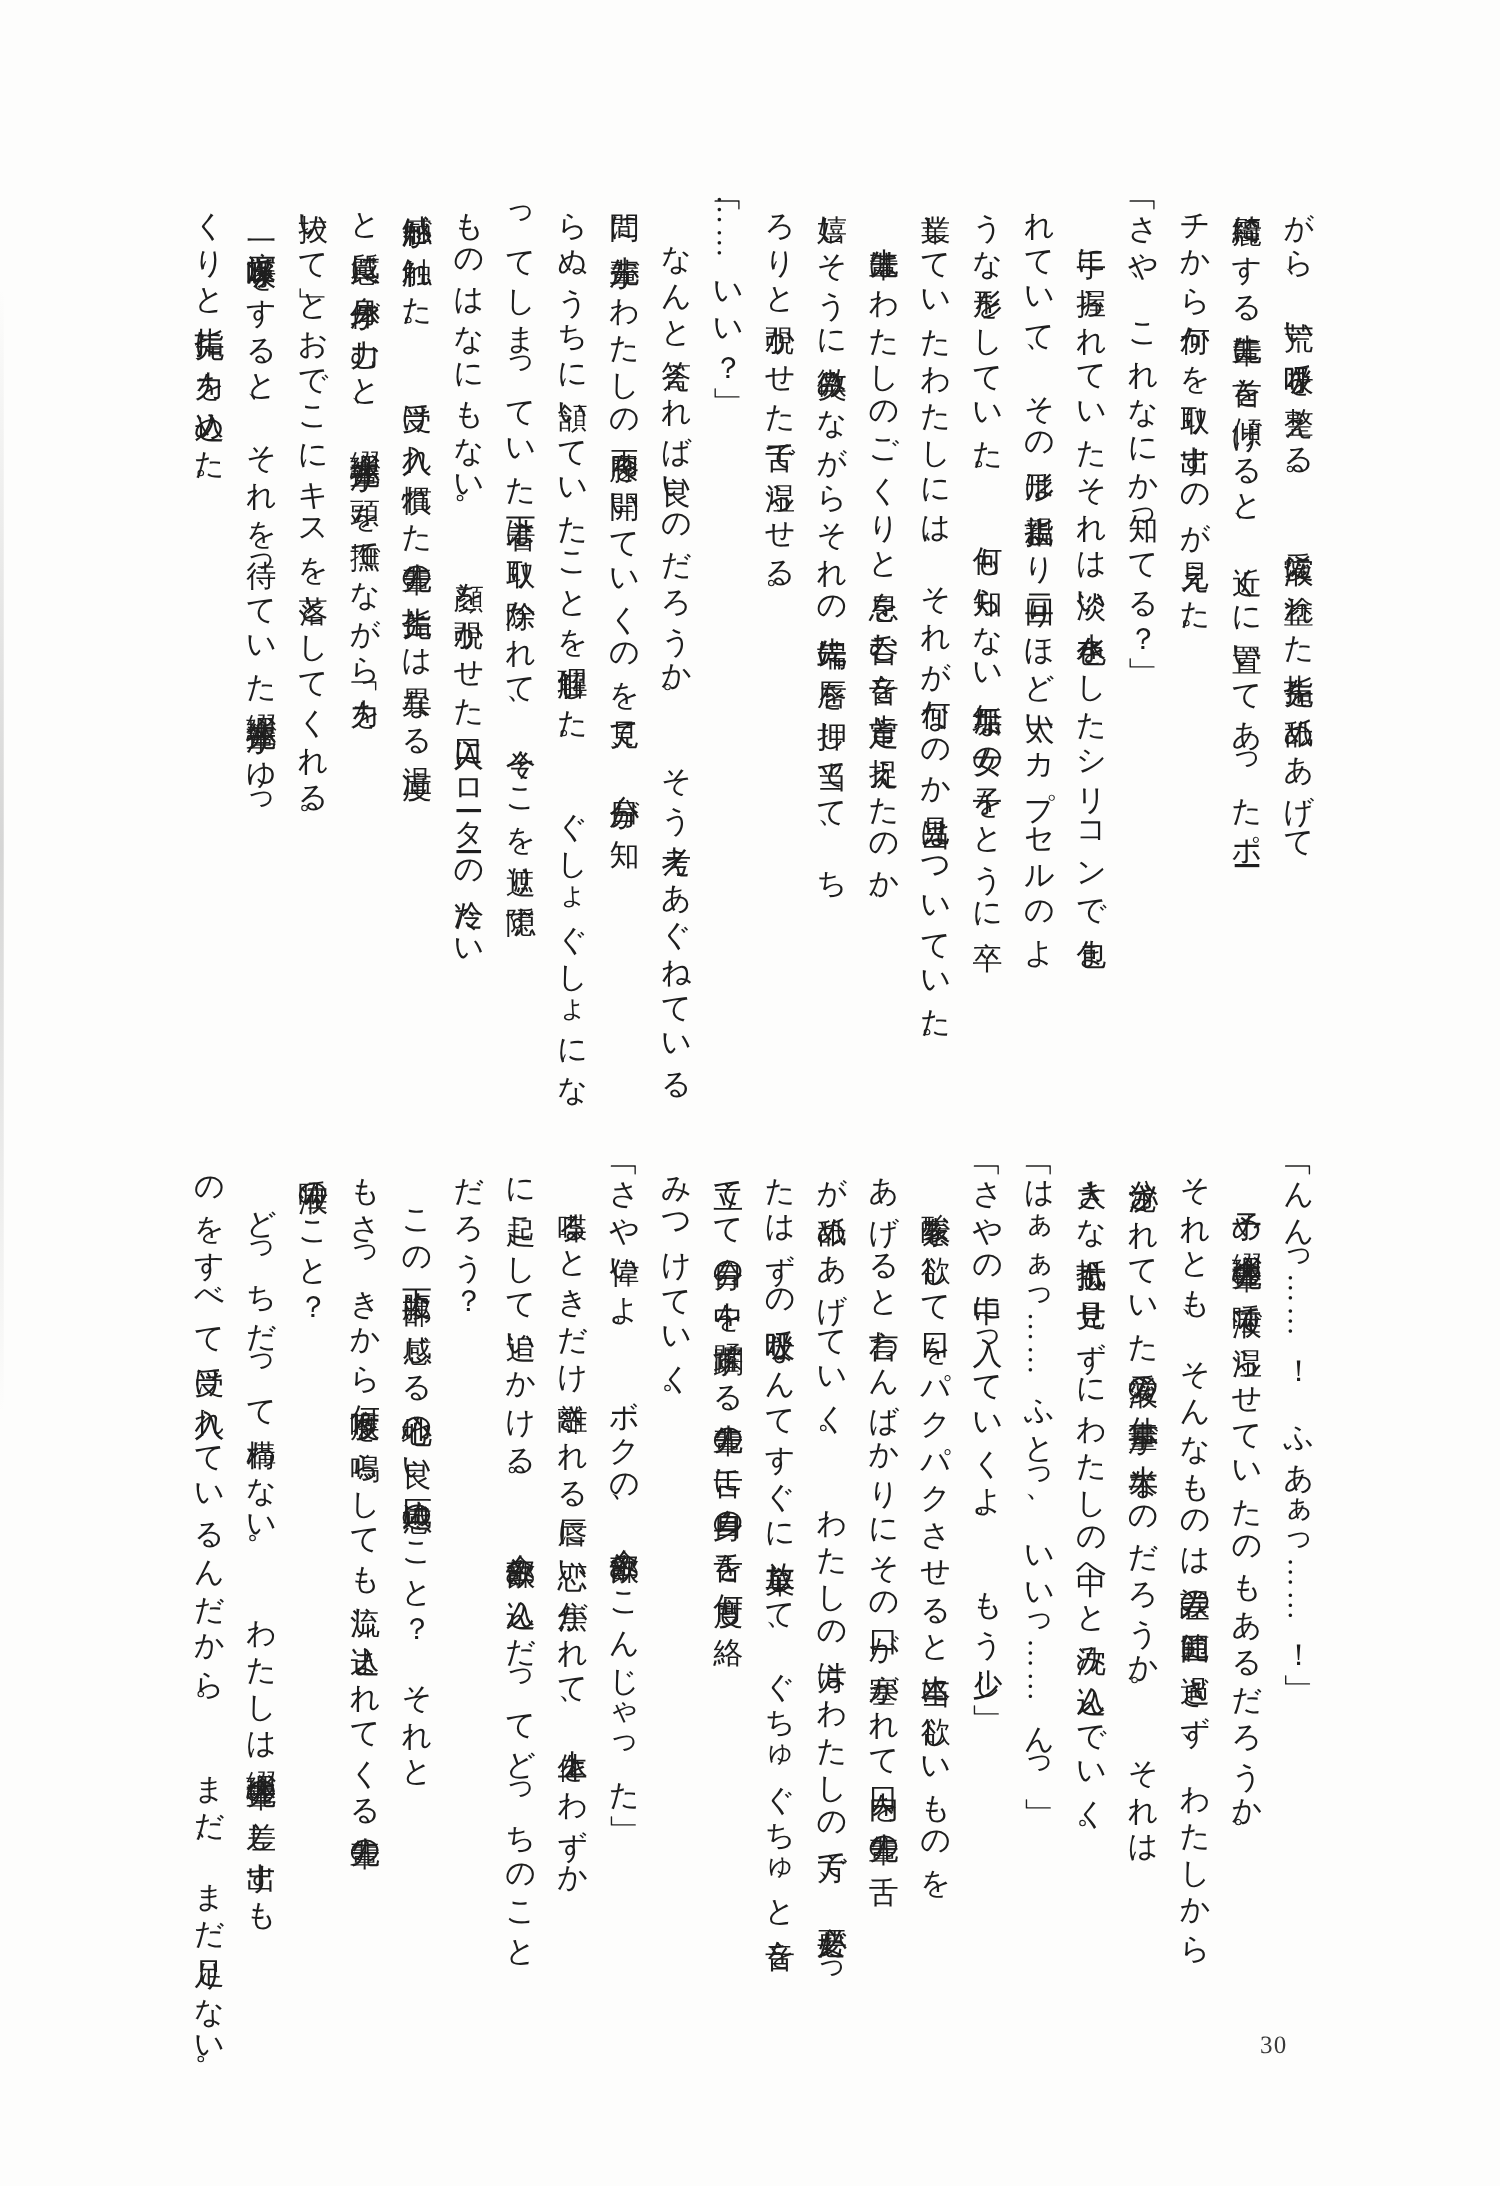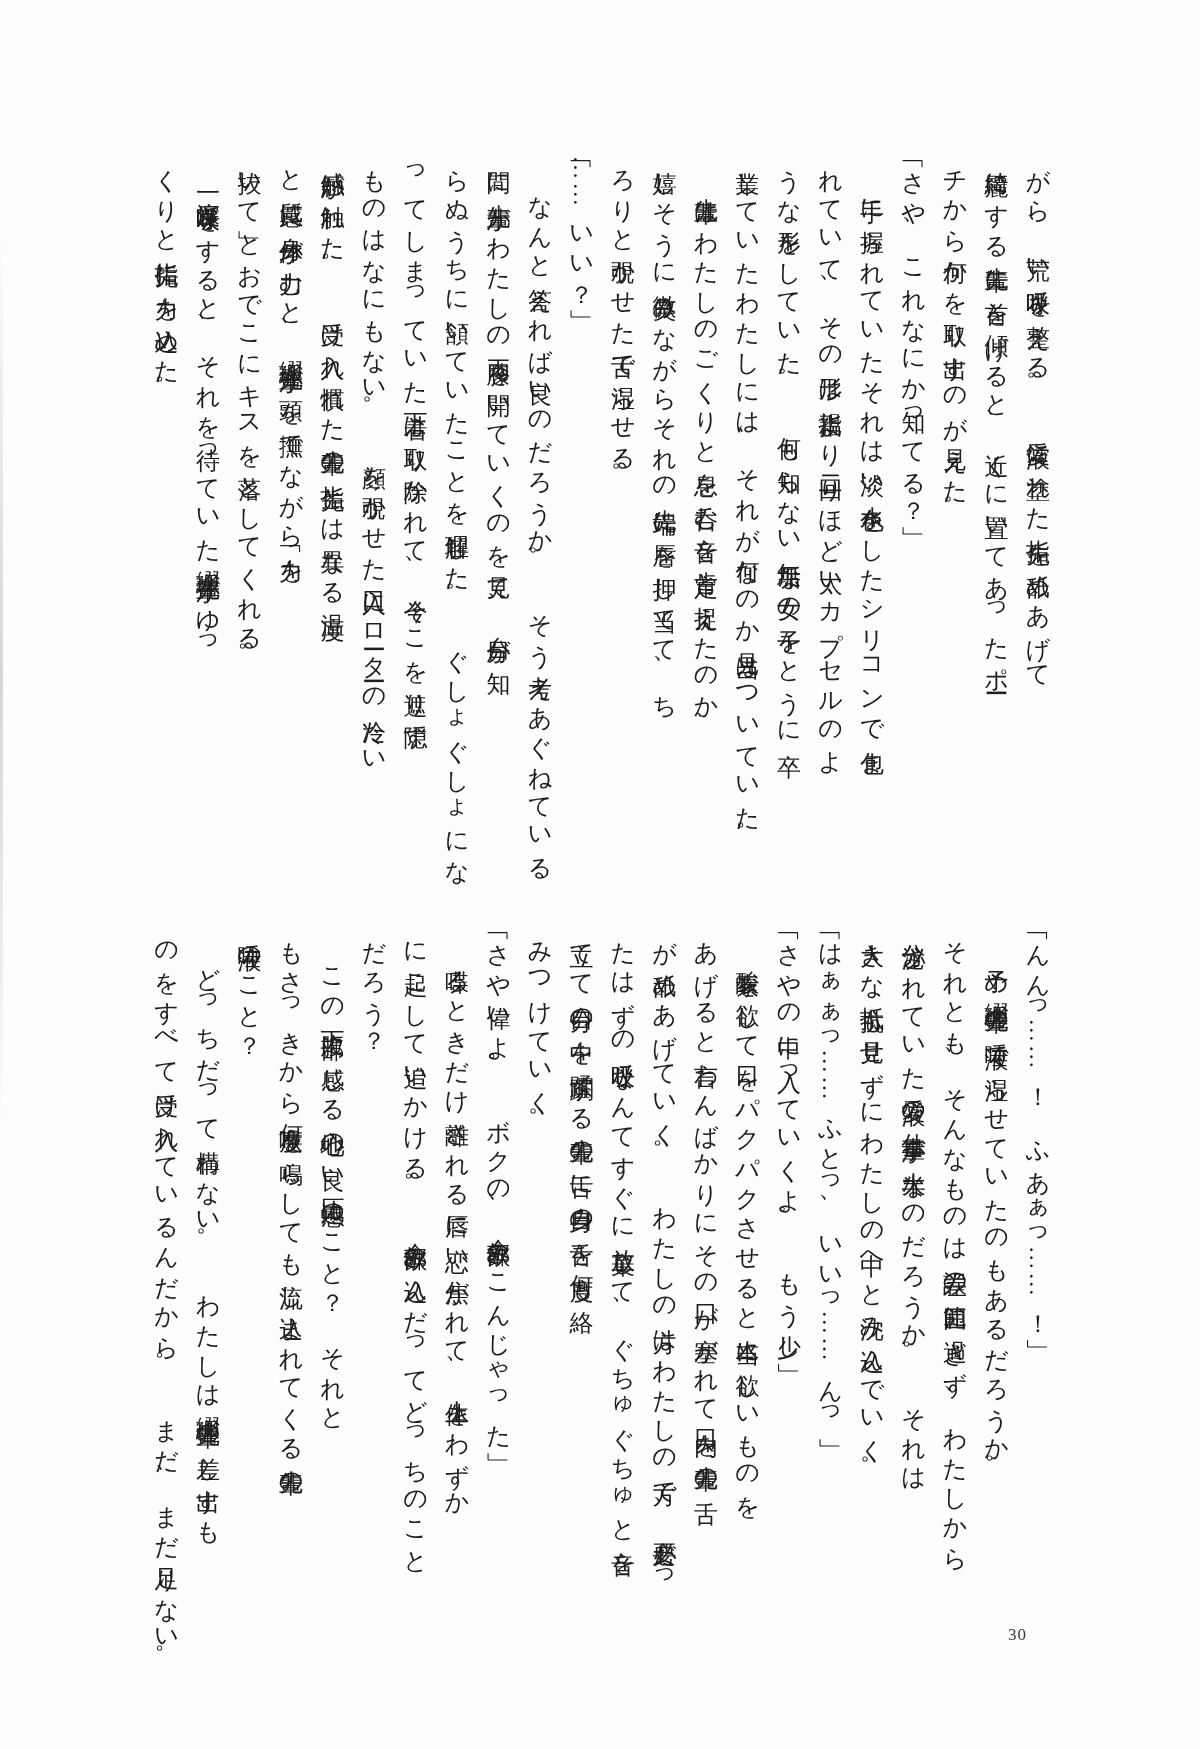--- a/index.html
+++ b/index.html
@@ -42,21 +42,21 @@
     margin: 0;
     padding: 0;
     line-height: 41.5px;   
     height: 750px;         
     white-space: pre;
   }
   .page-number {
     position: absolute;
     left: 1008px;
     top: 1625px;
-    font-size: 17px;
+    font-size: 20px;
     letter-spacing: 1px;
     color: #3a3a3a;
   }
 </style>
 </head>
 <body>
 
 <div class="page">
   <div class="scan-edge"></div>
 

